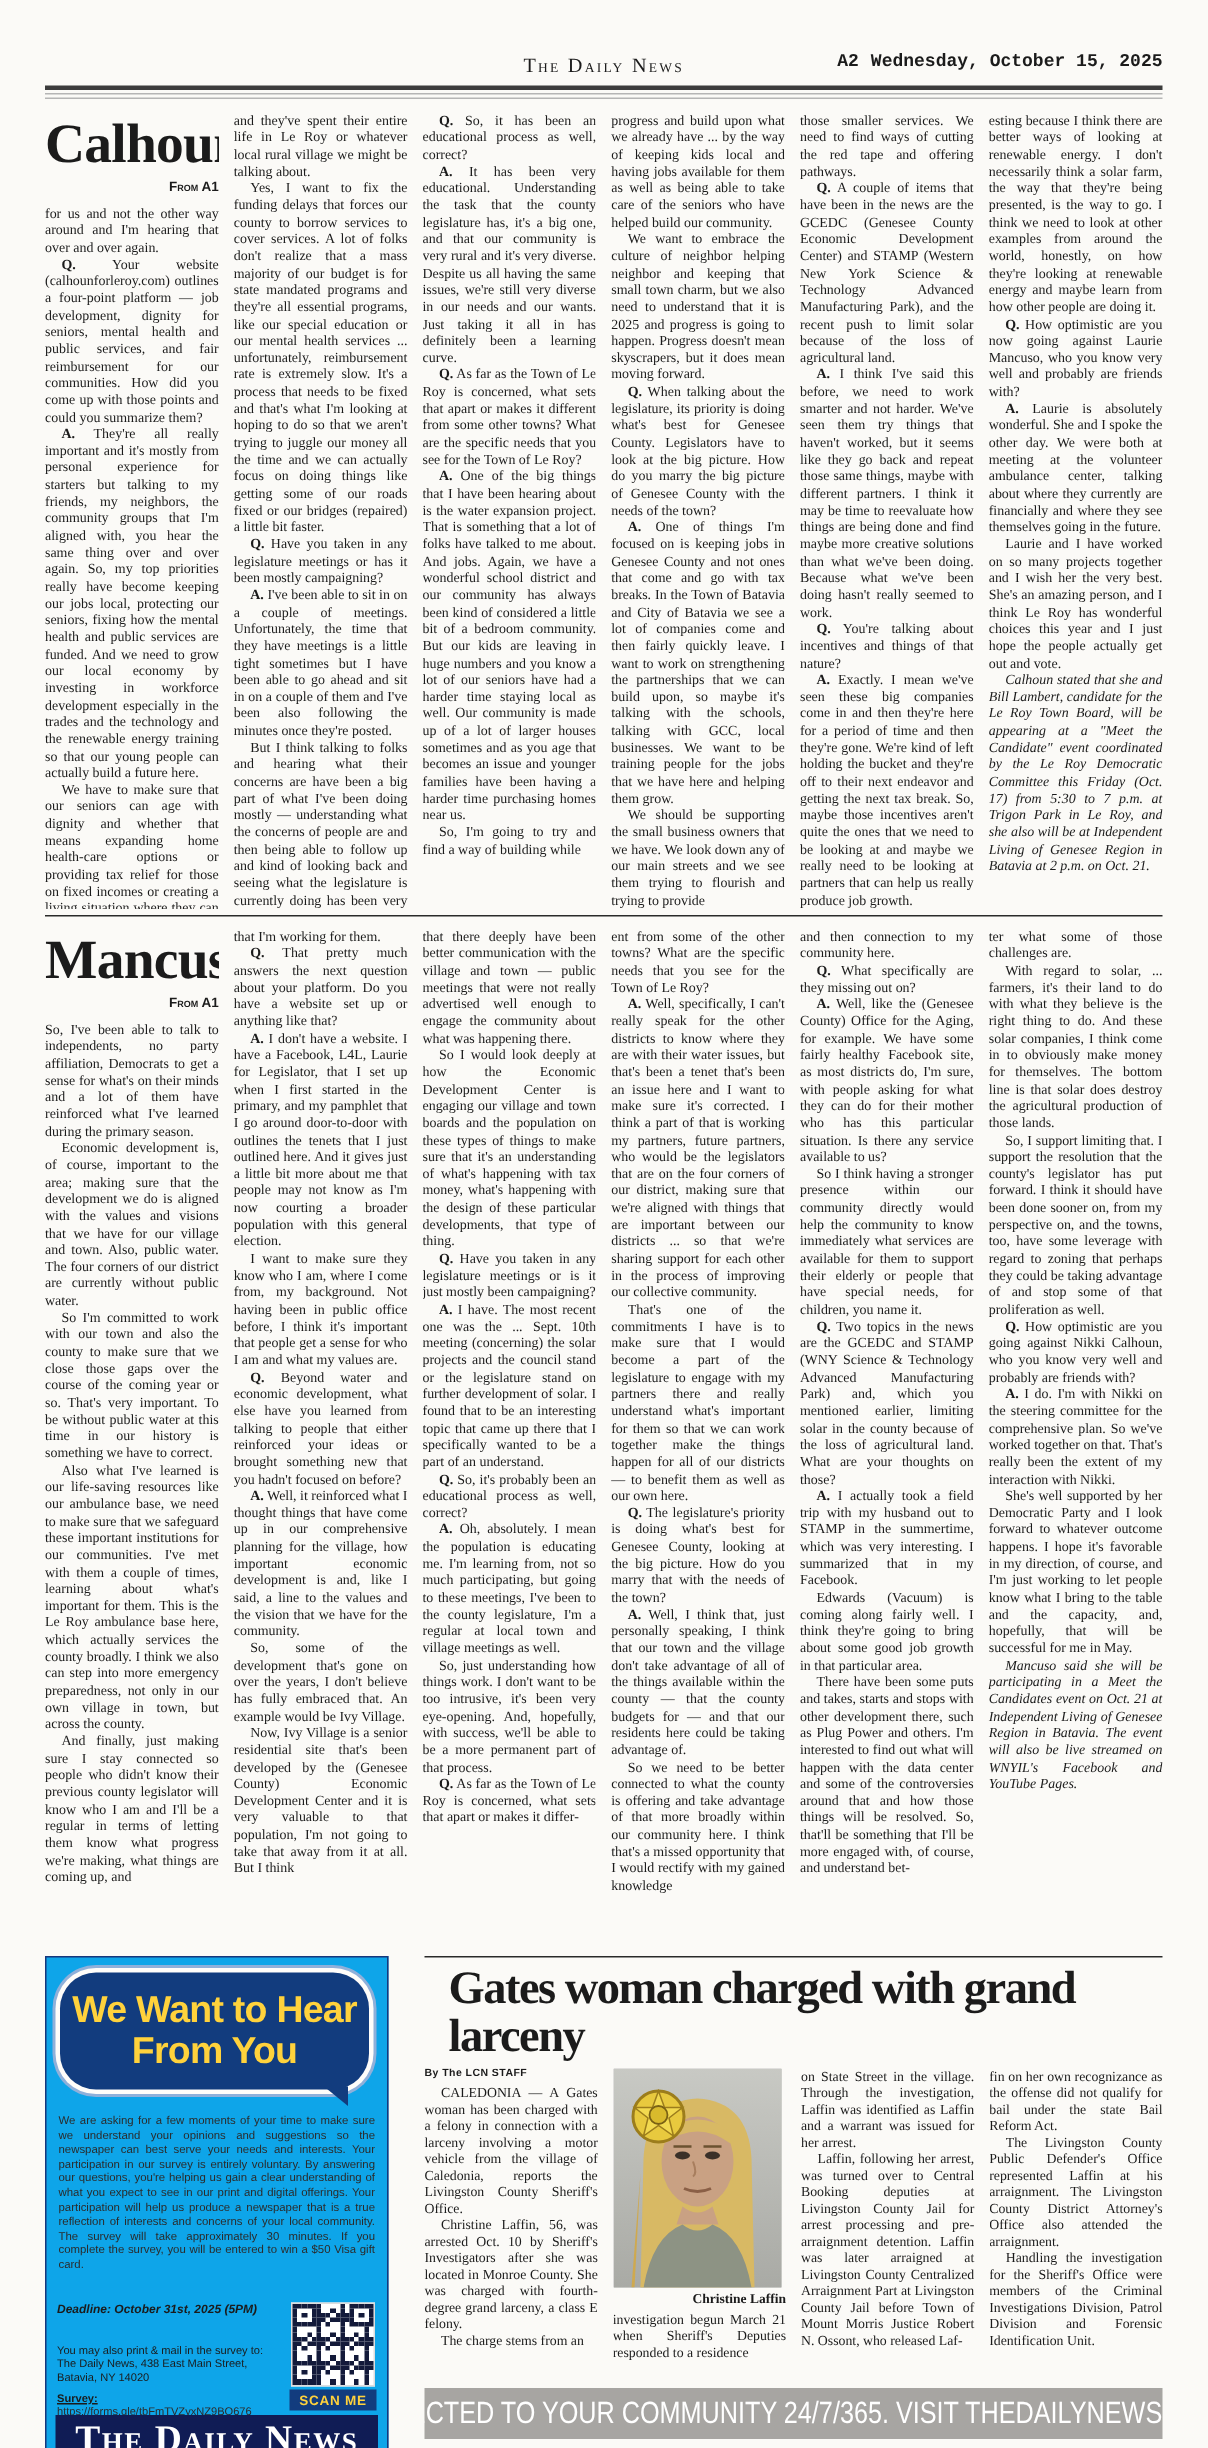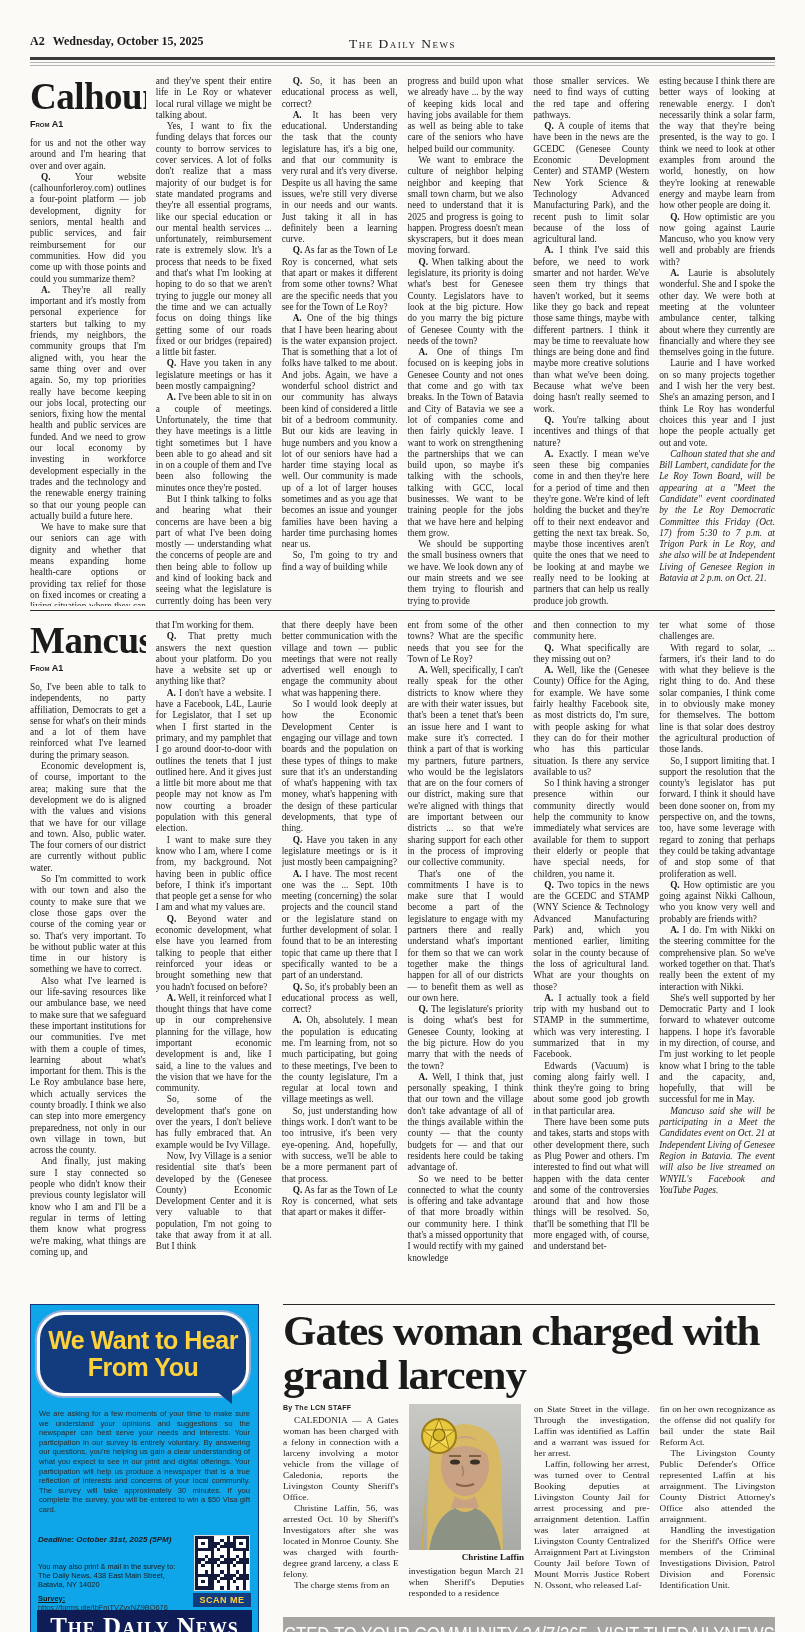--- a/index.html
+++ b/index.html
@@ -2,37 +2,37 @@
 <html><head>
 <meta charset="utf-8">
 <style>
   html,body{margin:0;padding:0;}
   body{width:805px;height:1632px;background:#fbfaf7;color:#1b1b1b;overflow:hidden;
        font-family:"Liberation Serif",serif;}
   .wrap{padding:0 30px;}
 
   
   .ph{margin-top:34px;position:relative;height:18px;}
-  .ph-left{font-family:Liberation Serif, serif;font-weight:bold;font-size:12px;}
+  .ph-left{font-family:Liberation Mono, monospace;font-weight:bold;font-size:12px;text-align:right;}
   .ph-left .pnum{margin-right:8px;}
   .ph-center{position:absolute;left:0;right:0;top:2px;text-align:center;
              font-variant:small-caps;letter-spacing:1.5px;font-size:13.5px;}
   .rule-thick{border-top:3px solid #3c3c3c;margin-top:5px;}
   .rule-double{height:2px;border-top:1px solid #b5b5b5;border-bottom:1px solid #b5b5b5;margin-top:2px;}
 
   
   .cols{display:flex;gap:10px;overflow:hidden;}
   .col{flex:1 1 0;overflow:hidden;min-width:0;}
   .col p{margin:0;font-size:9.3px;line-height:11.3px;text-align:justify;text-indent:11px;}
   .col p.cont{text-indent:0;}
   .col p.em{font-style:italic;}
   .col p b{font-weight:bold;}
   .art-title{font-size:37px;line-height:1;font-weight:700;letter-spacing:-.5px;margin:2px 0 4px;}
   .art-from{font-family:"Liberation Sans",sans-serif;font-variant:small-caps;font-weight:bold;
-            font-size:9px;margin-bottom:9px;}
+            font-size:9px;margin-bottom:9px;text-align:right;}
   #calhoun-cols{margin-top:10px;height:530px;}
   .sect-rule{border-top:1.5px solid #2a2a2a;margin-top:4px;}
   #mancuso-cols{margin-top:9px;height:676px;}
 
   
   .bottom{display:flex;gap:24px;margin-top:8px;}
 
   
   .ad-box{width:229px;min-width:229px;height:350px;border:1.5px solid #16377c;background:#0ea5e9;
           padding:7px 7px 23px;position:relative;box-sizing:border-box;
@@ -60,21 +60,21 @@
           letter-spacing:.5px;padding:2px 0;}
   .ad-logo{position:absolute;left:6px;right:6px;bottom:5px;height:38px;background:#101c55;
            color:#fff;text-align:center;}
   .ad-logo .logo-text{font-family:"Liberation Serif",serif;font-variant:small-caps;font-weight:bold;
                       font-size:25px;line-height:34px;letter-spacing:1px;}
   .ad-logo .logo-site{position:absolute;right:4px;bottom:2px;font-size:5.5px;color:#ffd23c;}
 
   
   .gates{flex:1;min-width:0;}
   .gates-rule{border-top:1.5px solid #2a2a2a;}
-  .gates-title{font-size:43px;line-height:1.02;font-weight:700;letter-spacing:-1px;margin:4px 0 7px;}
+  .gates-title{font-size:31px;line-height:1.02;font-weight:700;letter-spacing:-1px;margin:4px 16px 7px;}
   .gates-cols{height:208px;}
   .gates-cols .col p{font-size:9.2px;line-height:11px;}
   .byline{font-family:"Liberation Sans",sans-serif;font-weight:bold;font-size:7px;
           letter-spacing:.3px;margin-bottom:4px;}
   .photo{width:112px;height:146px;display:block;background:#b9b9b6;}
   .photo-caption{font-family:Liberation Serif, serif;font-weight:bold;font-size:9px;
                  text-align:right;margin:2px 0 4px;}
 
   
   .footer-bar{margin-top:5px;background:#a7a5a2;height:34px;display:flex;align-items:center;

